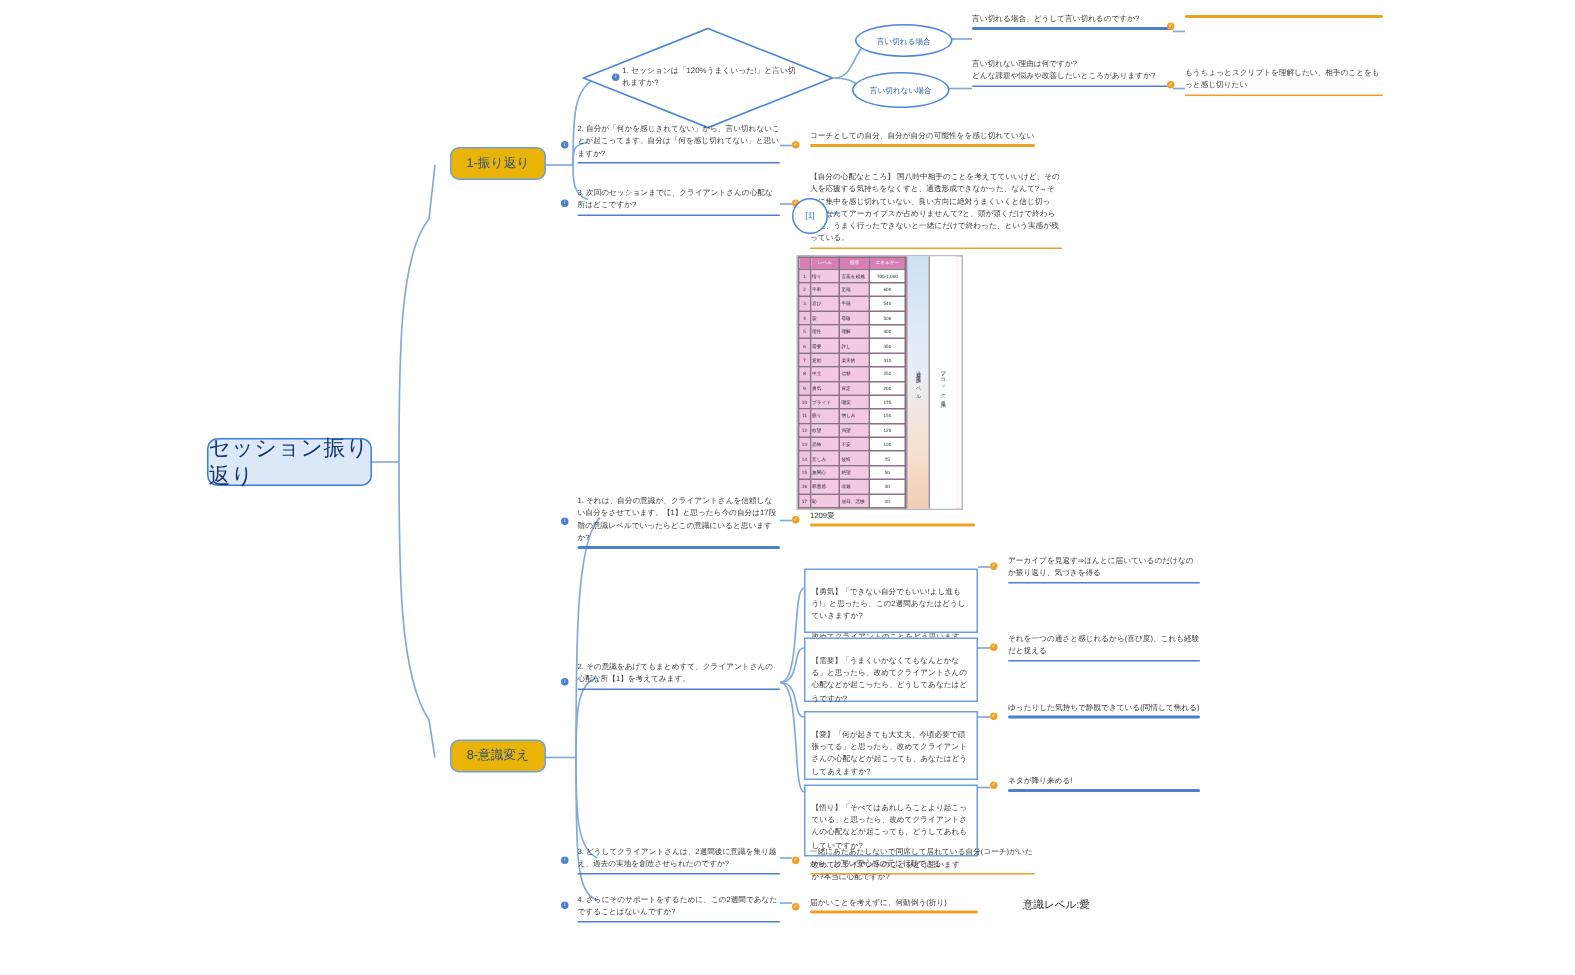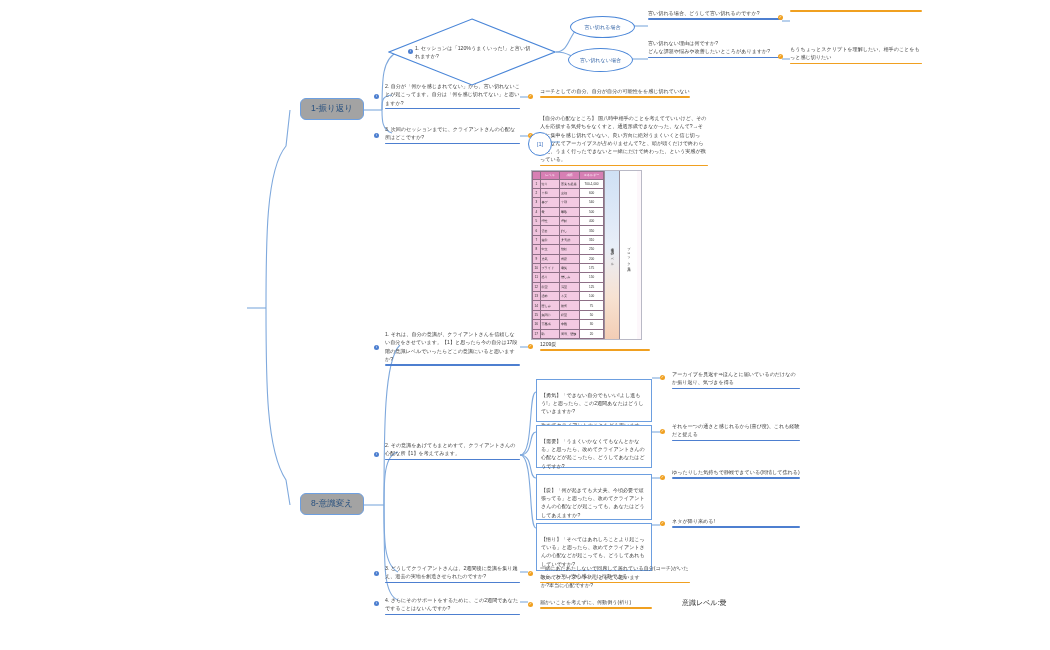--- a/index.html
+++ b/index.html
@@ -20,21 +20,21 @@
     border:1.6px solid #3b7dd8;
     background:#dce8f7;
     border-radius:7px;
     color:#15366b;
     font-size:14.5px;
     display:flex;align-items:center;justify-content:center;
     letter-spacing:.5px;
   }
   .branch{
     border:1.3px solid #6d9fe0;
-    background:#a3a3a3;
+    background:#eab308;
     border-radius:6px;
     color:#27507f;
     font-size:8.5px;
     display:flex;align-items:center;justify-content:center;
   }
   .diamond-wrap{position:absolute;}
   .diamond{
     position:absolute;left:0;top:0;width:100%;height:100%;
   }
   .diamond-label{
@@ -181,20 +181,21 @@
       <path d="M652 378 L660 378"></path>
       <path d="M652 432 L660 432"></path>
       <path d="M652 478 L660 478"></path>
       <path d="M652 525 L660 525"></path>
 
       <path d="M520 572 L528 572"></path>
       <path d="M520 602 L528 602"></path>
     </g>
   </svg>
 
+  <div class="node root" style="left:138px;top:292px;width:110px;height:32px;">セッション振り返り</div>
 
   <div class="node branch" style="left:300px;top:98px;width:64px;height:22px;">1-振り返り</div>
   <div class="node branch" style="left:300px;top:493px;width:64px;height:22px;">8-意識変え</div>
 
   <div class="diamond-wrap" style="left:388px;top:18px;width:168px;height:68px;">
     <svg class="diamond" viewBox="0 0 168 68" preserveAspectRatio="none">
       <polygon points="84,1 167,34 84,67 1,34" fill="#ffffff" stroke="#4a86d8" stroke-width="1.1"></polygon>
     </svg>
     <span class="bullet blue" style="left:20px;top:31px;">i</span>
     <div class="diamond-label">1. セッションは「120%うまくいった!」と言い切れますか?</div>

